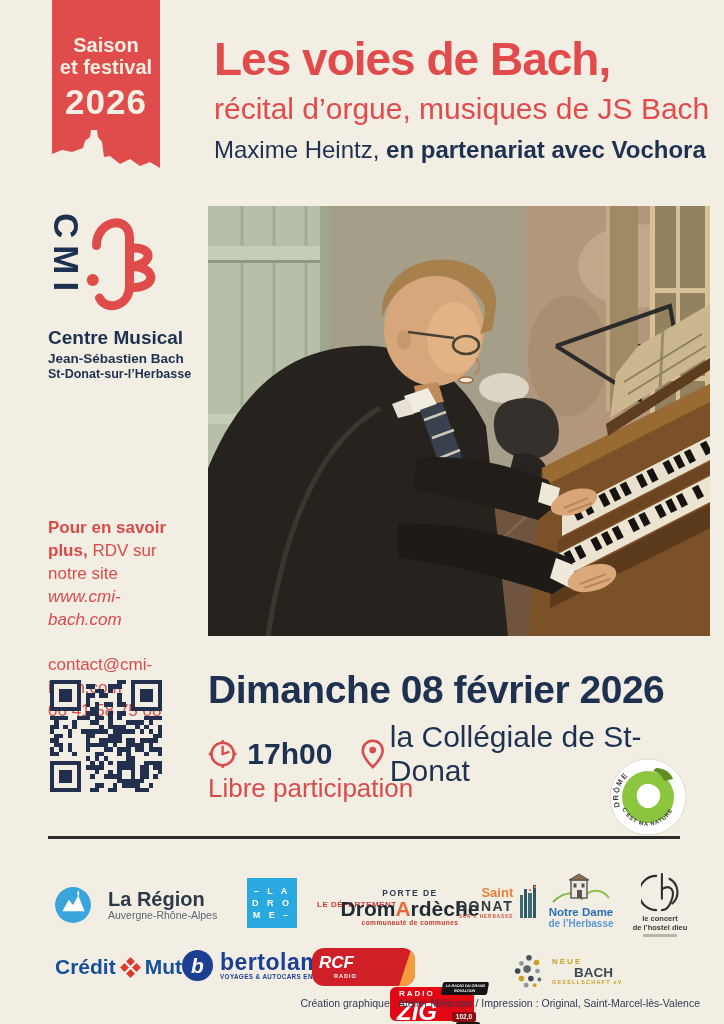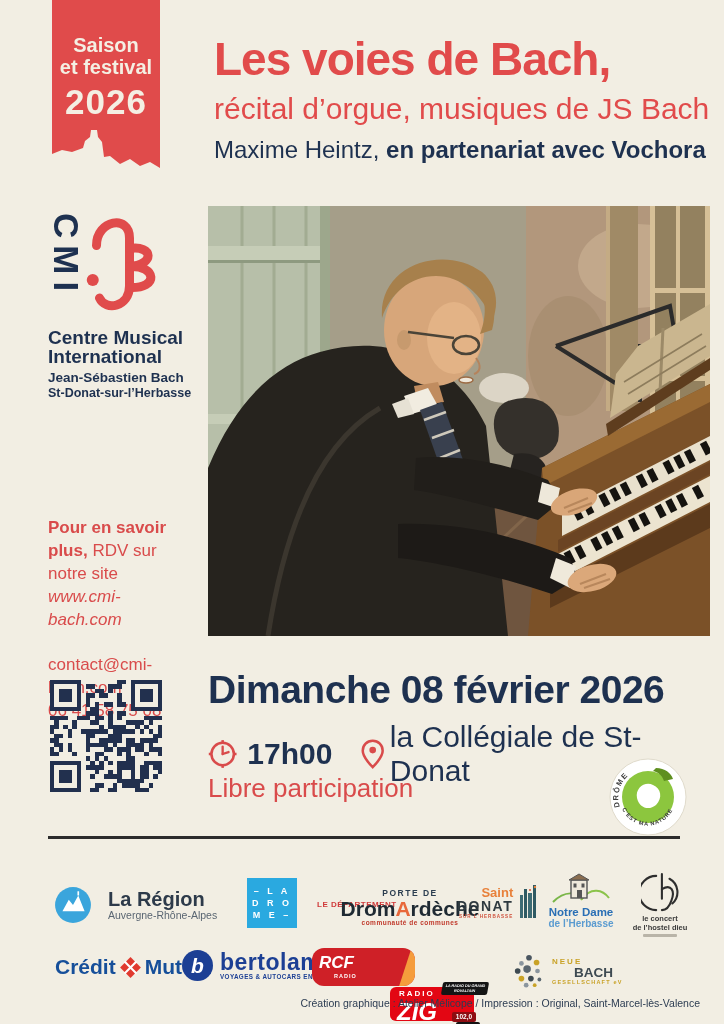--- a/index.html
+++ b/index.html
@@ -134,21 +134,20 @@
   <svg class="abs jsb-logo" viewBox="0 0 104 140">
     <g fill="none" stroke="#e04b4b" stroke-width="12" stroke-linecap="round">
       <path d="M14,48 C14,14 58,6 58,38 L58,102 C58,130 26,136 18,118"></path>
       <path d="M58,52 C90,47 92,74 58,76"></path>
       <path d="M58,76 C94,74 98,106 58,104"></path>
     </g>
     <circle cx="9" cy="94" r="8" fill="#e04b4b"></circle>
   </svg>
   <div class="abs org-block">
     <div class="big">Centre Musical</div>
-    <div class="big">International</div>
     <div class="med">Jean-Sébastien Bach</div>
     <div class="sml">St-Donat-sur-l’Herbasse</div>
   </div>
 
   <div class="abs contact-block">
     <div><span class="lead">Pour en savoir plus,</span><span> RDV sur notre site </span><span class="site">www.cmi-bach.com</span></div>
     <div class="row2">contact@cmi-bach.com</div>
     <div>06 41 58 75 08</div>
   </div>
 

